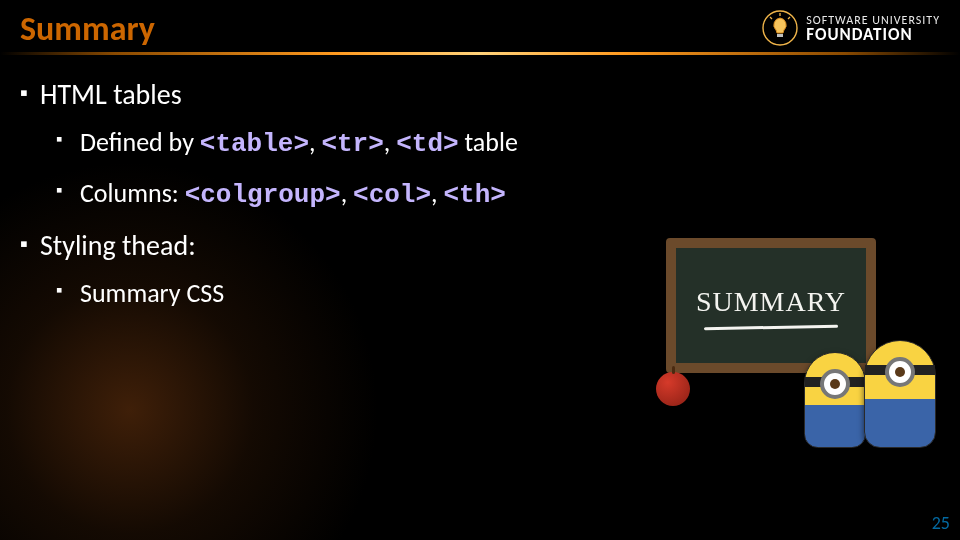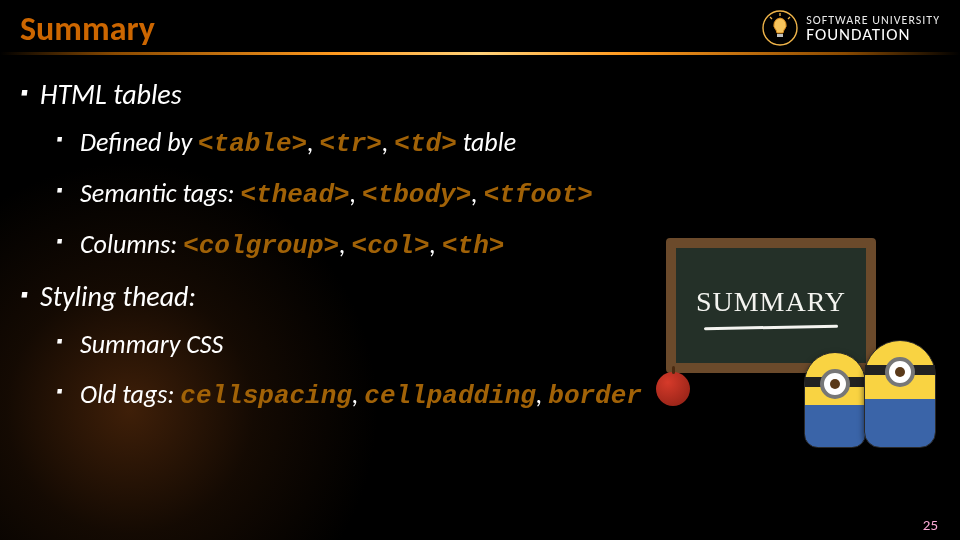--- a/index.html
+++ b/index.html
@@ -34,21 +34,21 @@
     color: #cc6600;
   }
   .logo {
     display: flex;
     align-items: center;
     margin-top: 2px;
   }
   .logo-bulb { margin-right: 8px; }
   .logo-text { line-height: 1; }
   .logo-line1 { font-size: 12px; letter-spacing: 1px; color: #e8e8e8; font-weight: 400; }
-  .logo-line2 { font-size: 17px; letter-spacing: 1px; color: #fff; font-weight: 400; }
+  .logo-line2 { font-size: 17px; letter-spacing: 1px; color: #fff; font-weight: 700; }
   .accent-line {
     position: absolute;
     top: 52px;
     left: 0;
     right: 0;
     height: 3px;
     background: linear-gradient(90deg,
       rgba(0,0,0,0) 0%,
       #8a4a00 12%,
       #ff9a1f 35%,
@@ -63,21 +63,20 @@
     position: relative;
     z-index: 2;
     padding: 24px 18px 0 18px;
   }
   ul.level1 { list-style: none; }
   ul.level1 > li {
     font-size: 28px;
     margin-bottom: 10px;
     padding-left: 22px;
     position: relative;
-    font-style: italic;
   }
   ul.level1 > li::before {
     content: "▪";
     position: absolute;
     left: 2px;
     top: 2px;
     font-size: 22px;
     color: #fff;
   }
   ul.level2 { list-style: none; margin-top: 14px; }
@@ -92,21 +91,21 @@
     content: "▪";
     position: absolute;
     left: 0;
     top: 2px;
     font-size: 18px;
     color: #fff;
   }
   .code {
     font-family: Consolas, "Courier New", monospace;
     font-weight: 700;
-    color: #a16207;
+    color: #c4b5fd;
   }
   
   .chalkboard-wrap {
     position: absolute;
     right: 24px;
     top: 238px;
     width: 290px;
     height: 210px;
     z-index: 2;
   }
@@ -165,22 +164,22 @@
     width: 34px; height: 34px;
     background: radial-gradient(circle at 35% 30%, #d63a2a, #8a1f14);
     border-radius: 50%;
   }
   .apple::after {
     content: ""; position: absolute; top: -6px; left: 16px;
     width: 3px; height: 8px; background: #4a2a10; border-radius: 2px;
   }
   .page-num {
     position: absolute;
-    right: 22px; bottom: 6px;
-    font-size: 15px; color: #f9a8d4;
+    right: 10px; bottom: 6px;
+    font-size: 18px; color: #0369a1;
     z-index: 3;
   }
 </style>
 </head>
 <body>
 
 <div class="bg-glow"></div>
 
 <div class="header">
   <div class="title">Summary</div>
@@ -203,36 +202,30 @@
 
 <div class="content">
   <ul class="level1">
     <li>
       <span>HTML tables</span>
       <ul class="level2">
         <li>
           <span>Defined by </span><span class="code">&lt;table&gt;</span><span>, </span><span class="code">&lt;tr&gt;</span><span>, </span><span class="code">&lt;td&gt;</span><span> table</span>
         </li>
         <li>
-          <span>Semantic tags: </span><span class="code">&lt;thead&gt;</span><span>, </span><span class="code">&lt;tbody&gt;</span><span>, </span><span class="code">&lt;tfoot&gt;</span>
-        </li>
-        <li>
           <span>Columns: </span><span class="code">&lt;colgroup&gt;</span><span>, </span><span class="code">&lt;col&gt;</span><span>, </span><span class="code">&lt;th&gt;</span>
         </li>
       </ul>
     </li>
     <li>
       <span>Styling thead:</span>
       <ul class="level2">
         <li>
           <span>Summary CSS</span>
         </li>
-        <li>
-          <span>Old tags: </span><span class="code">cellspacing</span><span>, </span><span class="code">cellpadding</span><span>, </span><span class="code">border</span>
-        </li>
       </ul>
     </li>
   </ul>
 </div>
 
 <div class="chalkboard-wrap">
   <div class="chalkboard">
     <span class="chalk-text">SUMMARY</span>
     <div class="chalk-underline"></div>
   </div>

